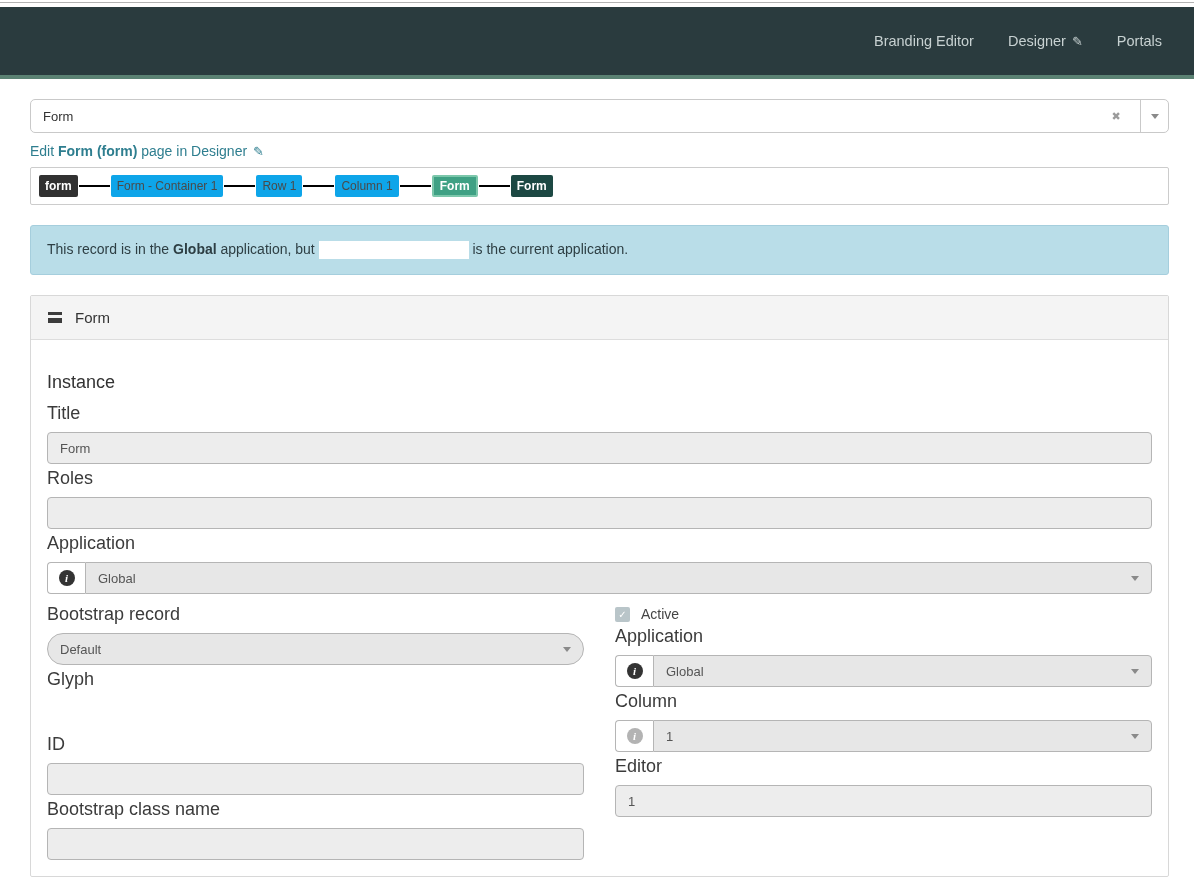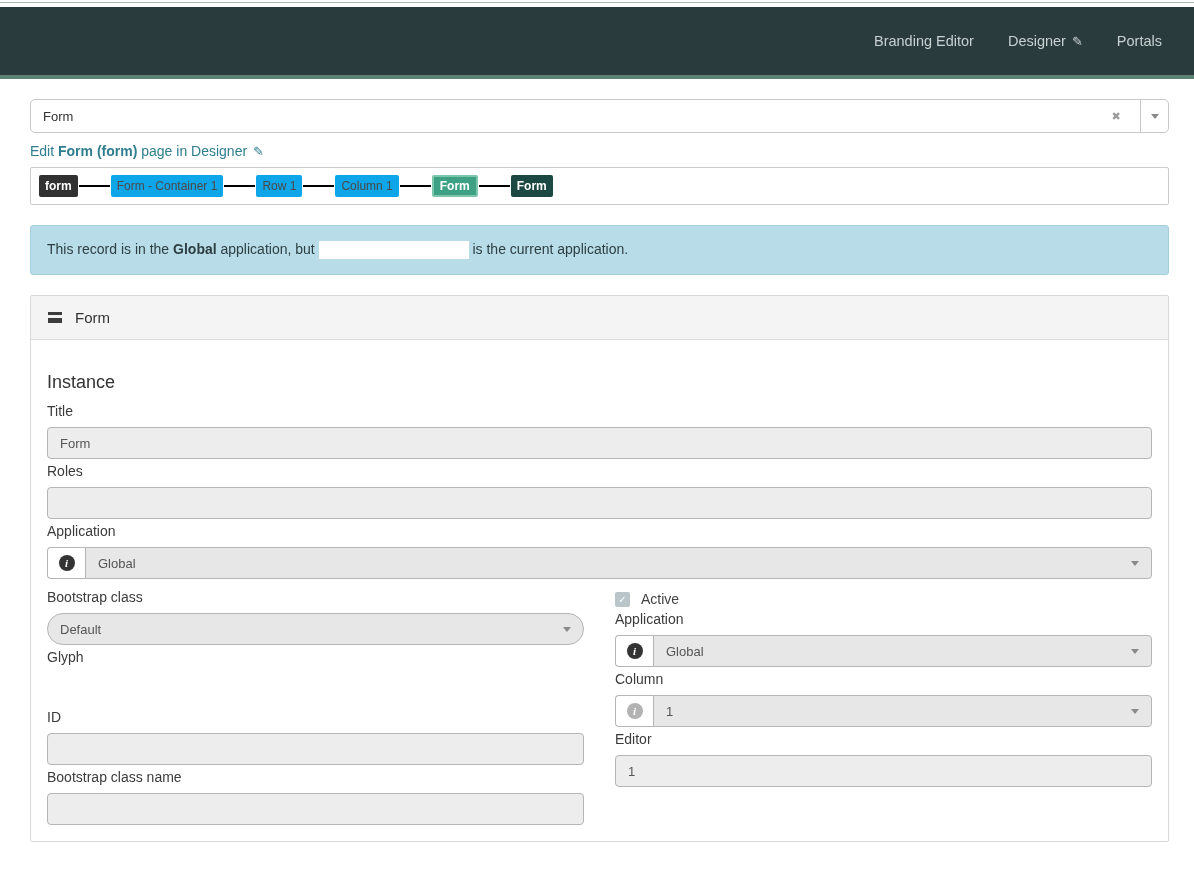--- a/index.html
+++ b/index.html
@@ -77,21 +77,21 @@
     display:flex; align-items:center; gap:13px; padding:0 17px; cursor:pointer;
   }
   .menu-icon { width:14px; height:11px; border-top:3px solid #3c3c3c; border-bottom:3px solid #3c3c3c; position:relative; }
   .menu-icon::after { content:""; position:absolute; left:0; right:0; top:2.5px; height:3px; background:#3c3c3c; }
   .panel-title { font-size:15px; color:#333; }
   .panel-body { padding:14px 16px 16px; }
 
   .section-heading { font-size:18px; font-weight:400; color:#333; margin:16px 0 0; }
   .section-heading.first { margin-top:18px; }
 
-  label { display:block; margin:4px 0 8px; font-size:14px; color:#3b3b3b; }
+  label { display:block; margin:4px 0 8px; font-size:18px; color:#3b3b3b; }
   label.tight { margin-top:10px; }
 
   .form-input {
     width:100%; height:32px; background:#ededed; border:1px solid #b5b5b5; border-radius:4px;
     padding:0 12px; font-size:13px; color:#555; font-family:inherit;
   }
   .select {
     width:100%; height:32px; background:#e7e7e7; border:1px solid #b5b5b5; border-radius:16px;
     padding:0 12px; font-size:13px; color:#555; display:flex; align-items:center; justify-content:space-between; cursor:default;
   }
@@ -188,21 +188,21 @@
         <div class="select">
           <span>Global</span>
           <span class="caret-down"></span>
         </div>
       </div>
 
 
       <div class="two-col">
 
         <div>
-          <label class="tight">Bootstrap class</label>
+          <label class="tight">Bootstrap record</label>
           <div class="select">
             <span>Default</span>
             <span class="caret-down"></span>
           </div>
 
           <label>Glyph</label>
           <div class="glyph-slot"></div>
 
           <label>ID</label>
           <input class="form-input" value="" style="">

